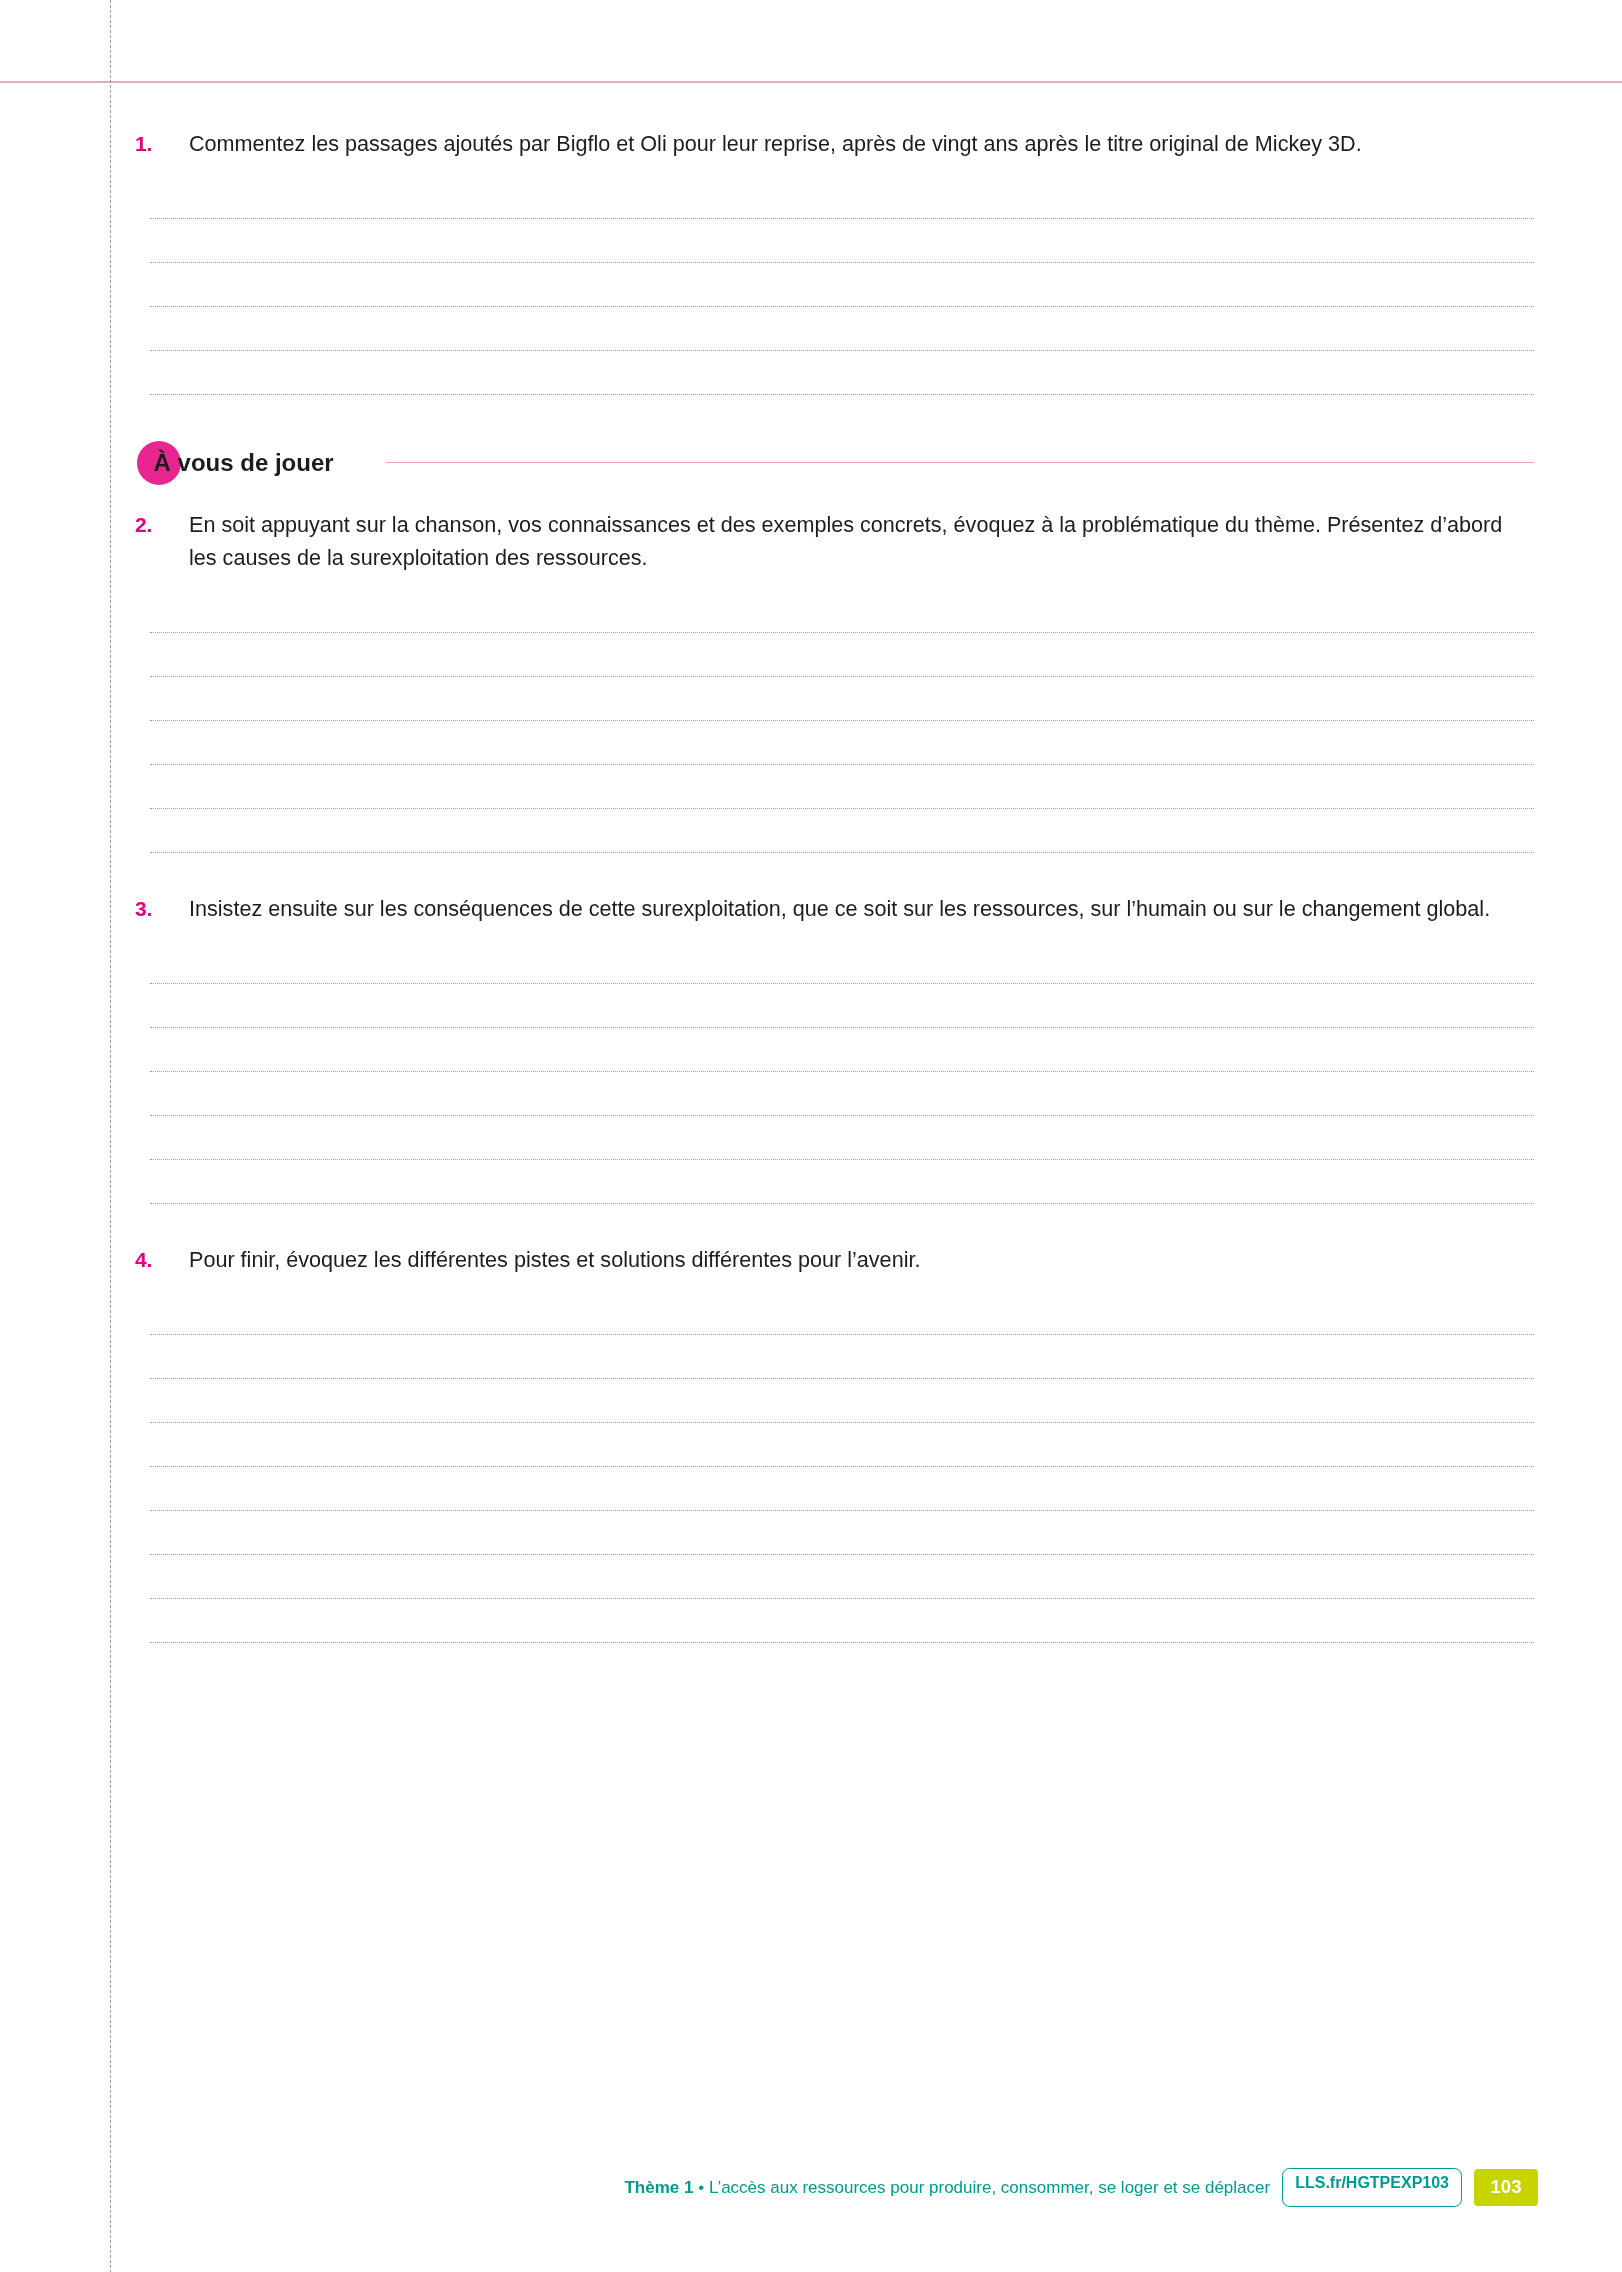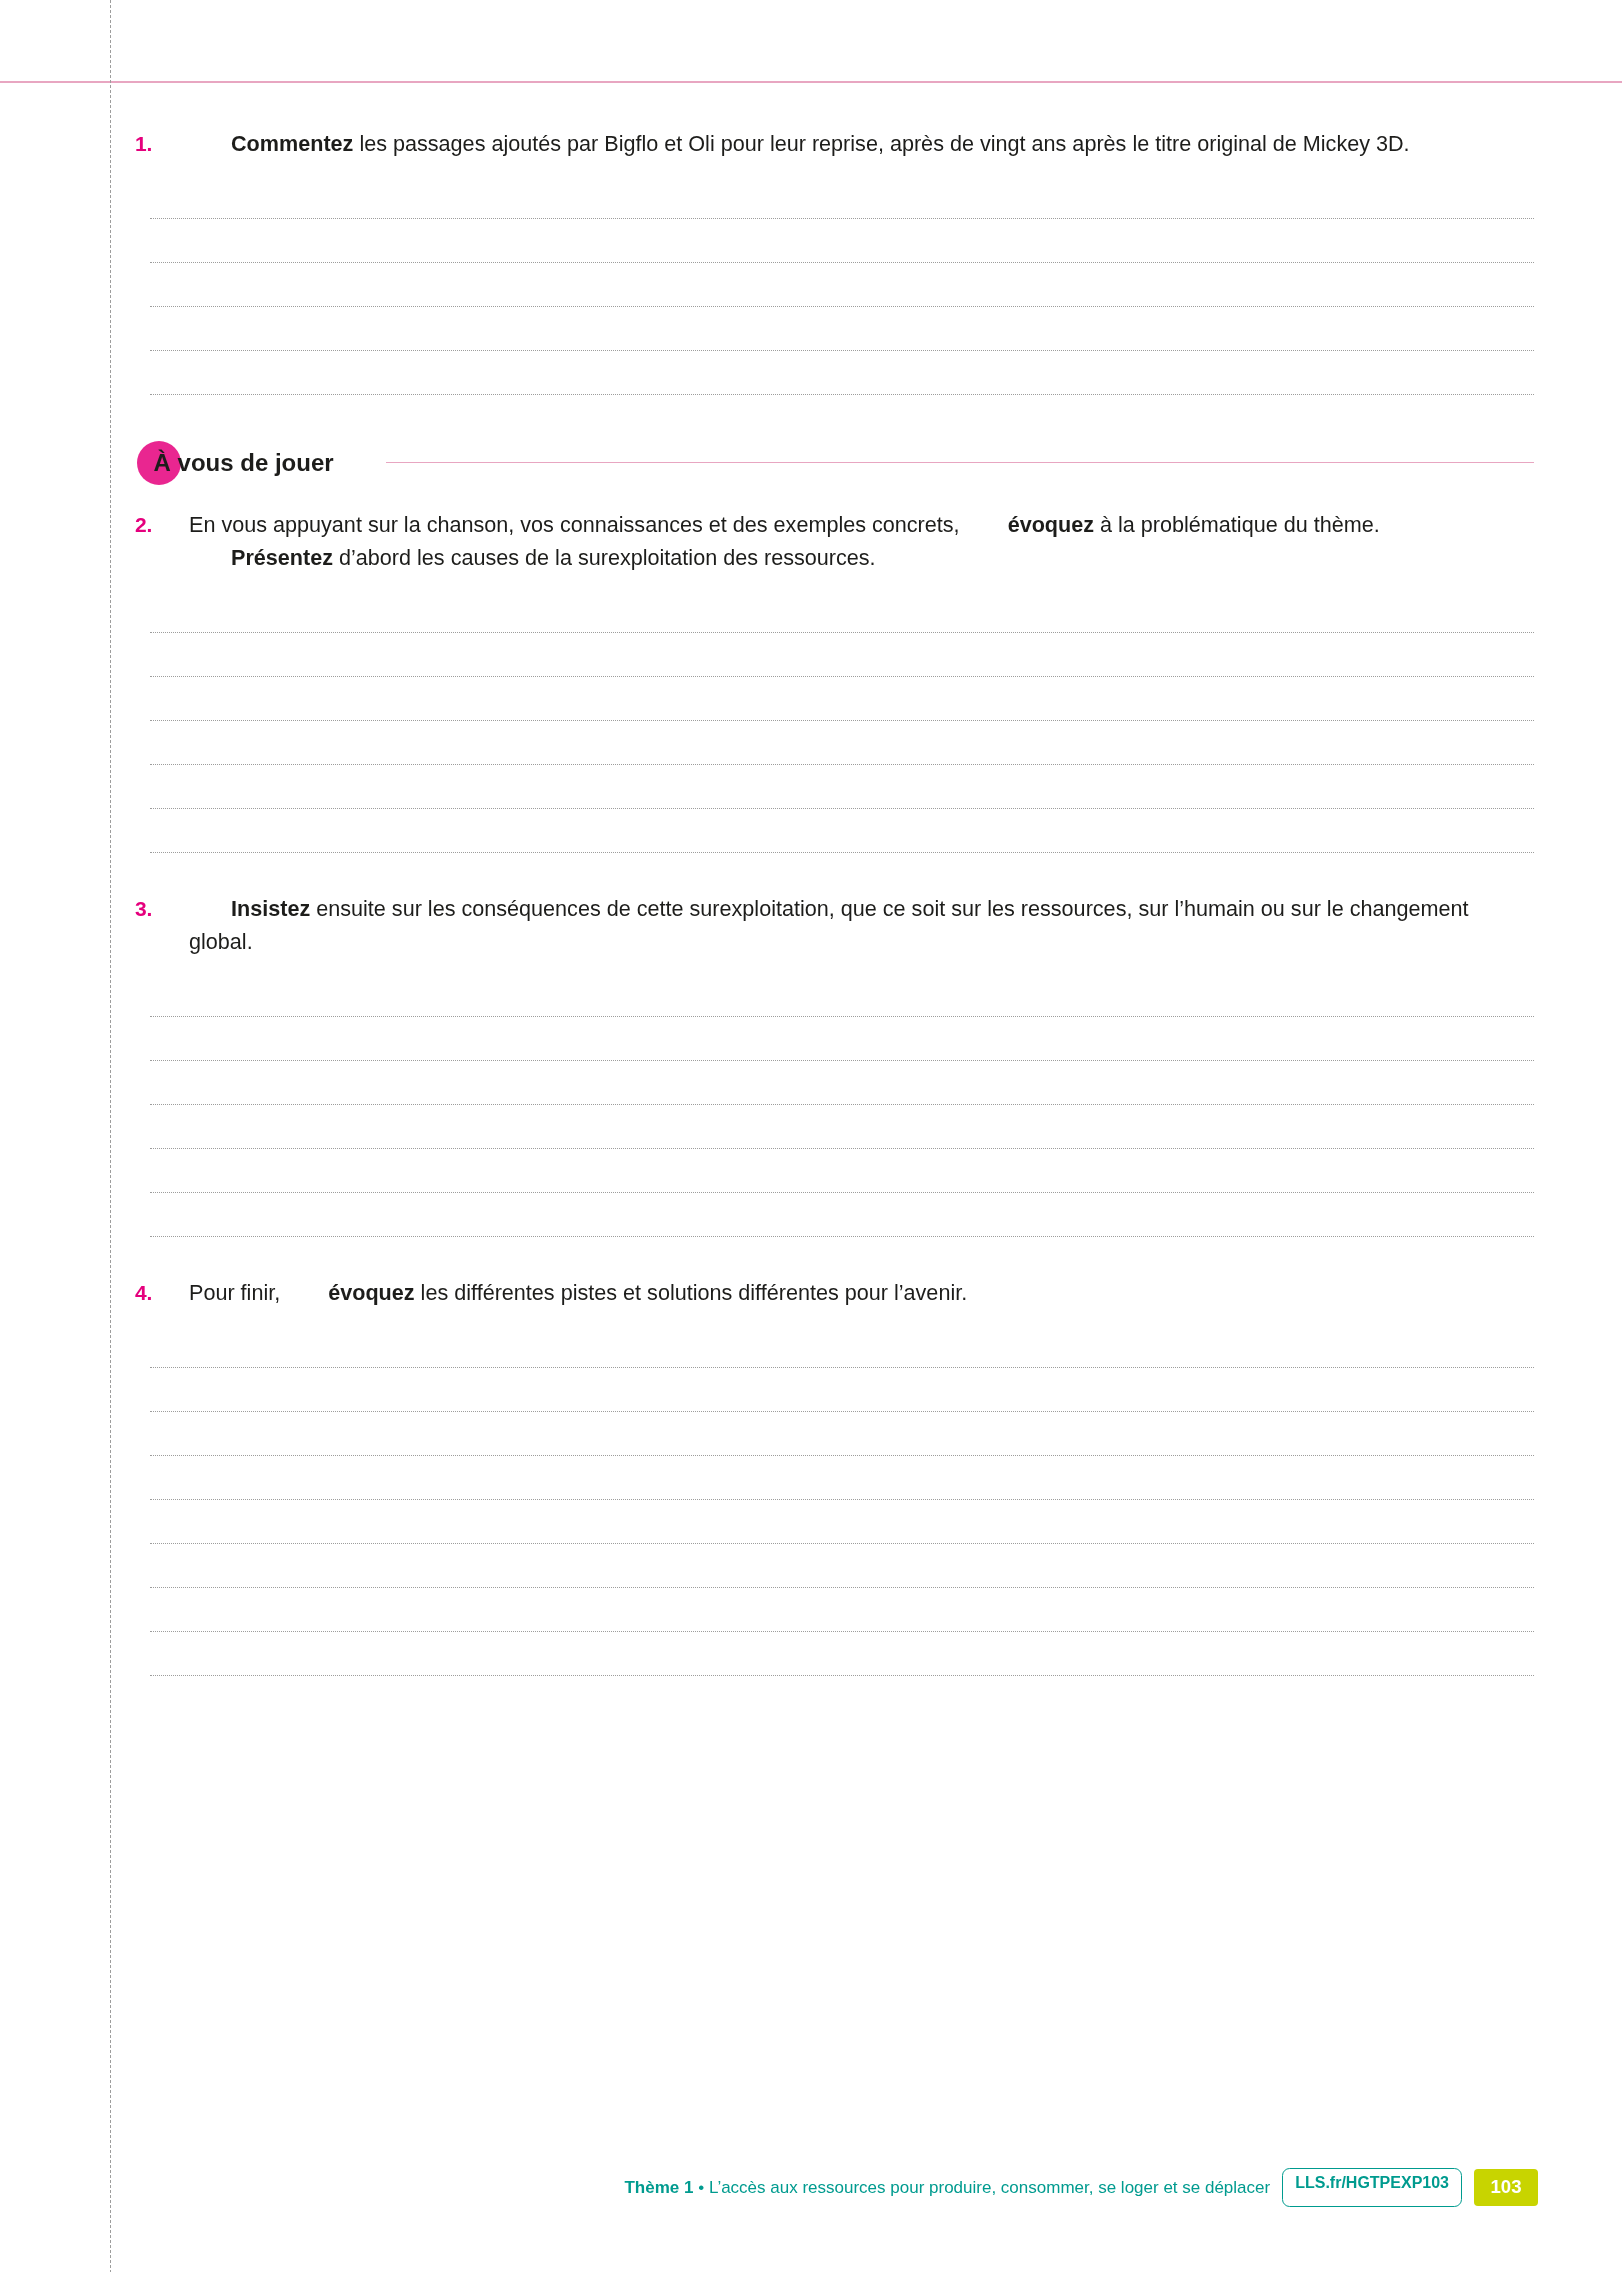--- a/index.html
+++ b/index.html
@@ -71,22 +71,21 @@
     letter-spacing: -0.2px;
   }
   .ex-text {
     flex: 1 1 auto;
     font-size: 21.6px;
     line-height: 33px;
     color: #1d1d1b;
     max-width: 1331px;
   }
   .ex-text b {
-    font-weight: bold;
-    margin-left: 42px;
+    font-weight: normal;
   }
 
   
   .lines {
     margin-top: 15px;
     margin-left: 15px;
   }
   .line {
     height: 43px;
     border-bottom: 1.7px dotted #9d9d9c;
@@ -202,21 +201,21 @@
     <div class="section-head">
       <div class="section-badge"></div>
       <div class="section-title">À vous de jouer</div>
       <div class="section-rule"></div>
     </div>
 
     <div class="exercise">
       <div class="ex-head">
         <div class="ex-num">2.</div>
         <div class="ex-text">
-          <span>En vous appuyant sur la chanson, vos connaissances et des exemples concrets, </span><b>évoquez</b><span> à la problématique du thème. </span><b>Présentez</b><span> d’abord les causes de la surexploitation des ressources.</span>
+          <span>En soit appuyant sur la chanson, vos connaissances et des exemples concrets, </span><b>évoquez</b><span> à la problématique du thème. </span><b>Présentez</b><span> d’abord les causes de la surexploitation des ressources.</span>
         </div>
       </div>
       <div class="lines">
         <div class="line"></div>
         <div class="line"></div>
         <div class="line"></div>
         <div class="line"></div>
         <div class="line"></div>
         <div class="line"></div>
       </div>

